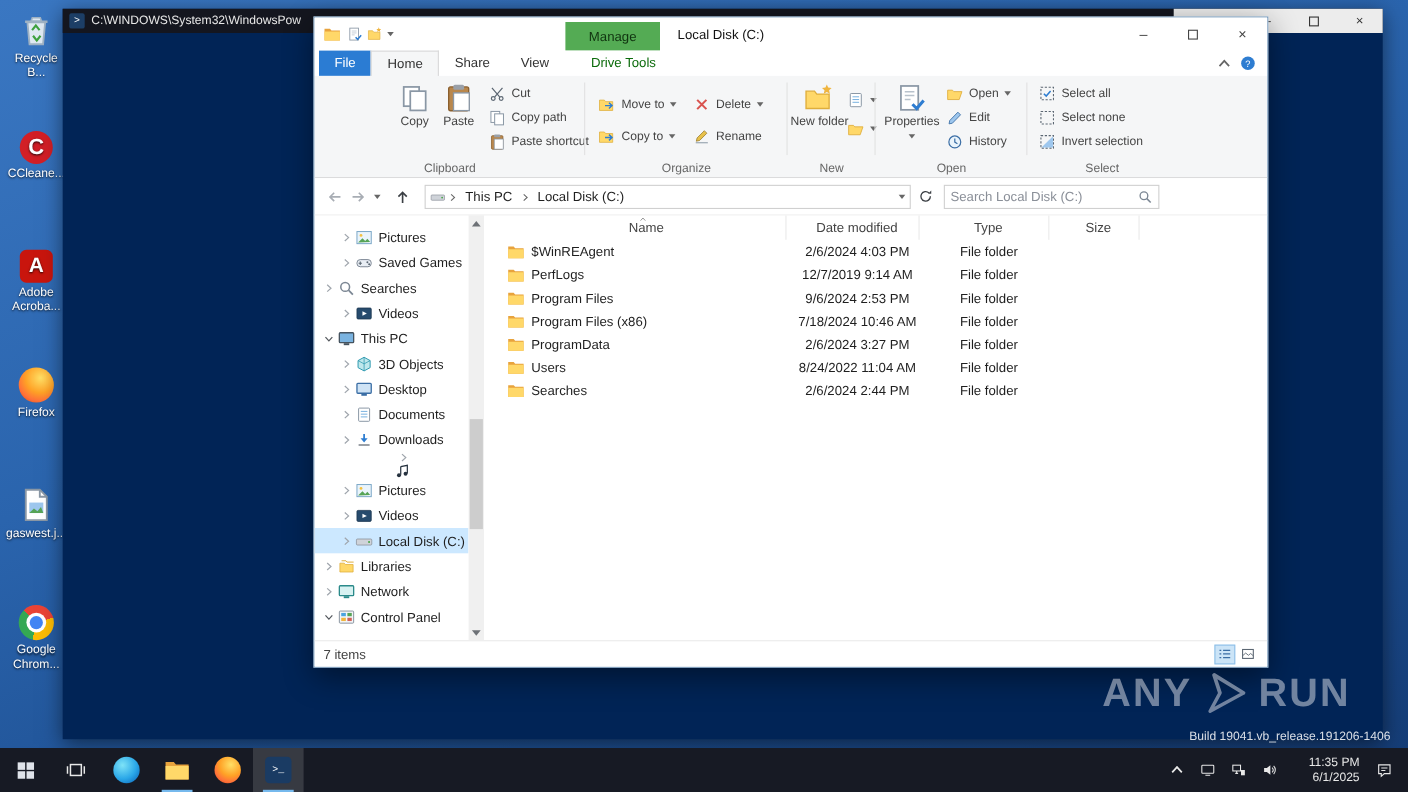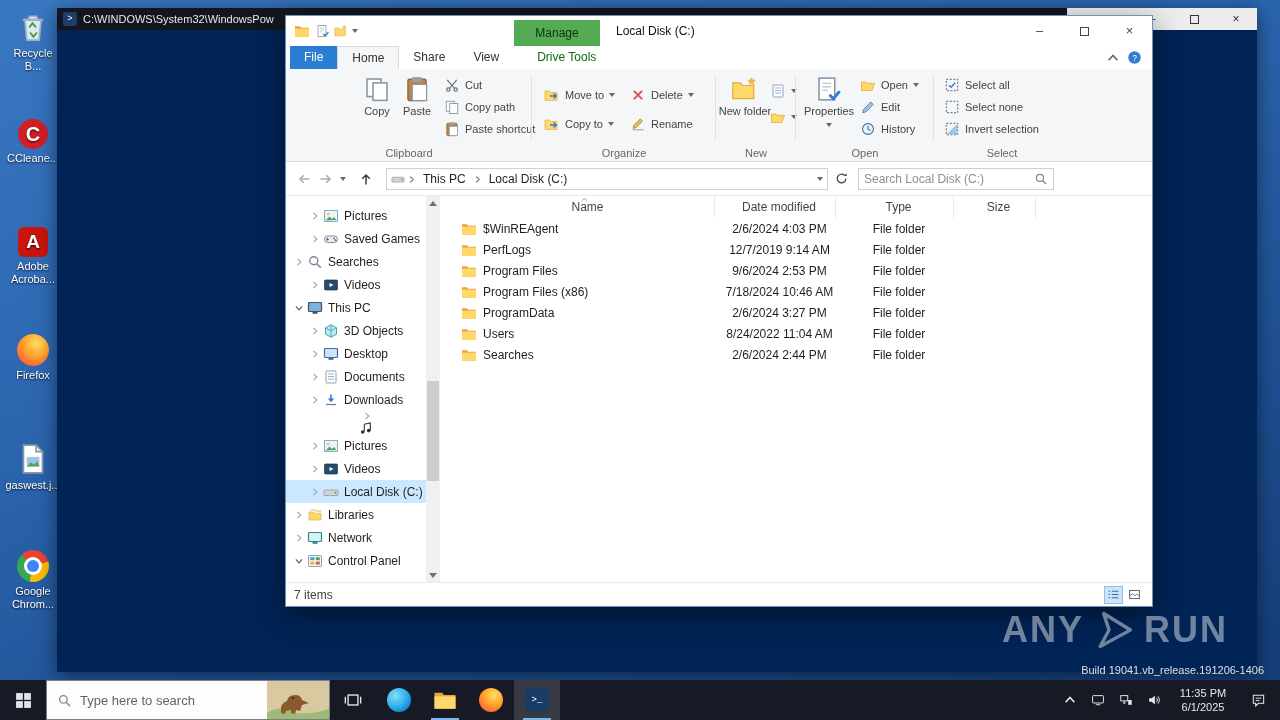--- a/index.html
+++ b/index.html
@@ -112,21 +112,21 @@
   .tb-btn{width:46px;display:flex;align-items:center;justify-content:center;position:relative;}
   .tb-btn.active::after{content:'';position:absolute;bottom:0;left:9px;right:9px;height:2px;background:#76b9ed;}
   .tb-btn.focused{background:rgba(255,255,255,.14);}
   .tb-ico{width:24px;height:24px;}
   .fx-tb{width:24px;height:24px;border-radius:50%;background:radial-gradient(circle at 62% 30%,#ffe066,#ffa226 45%,#ff7139 70%,#d64b12 95%);}
   .edge-tb{width:24px;height:24px;border-radius:50%;background:radial-gradient(circle at 35% 32%,#7ee3f7,#2aa7e8 55%,#0b63b8 95%);}
   .ps-tb{width:24px;height:24px;border-radius:4px;background:#1a3b63;color:#fff;font-size:9px;line-height:24px;text-align:center;font-family:"Liberation Mono",monospace;}
   .tray{margin-left:auto;display:flex;align-items:center;gap:4px;padding-right:4px;}
   .tray-ico{width:24px;height:28px;display:flex;align-items:center;justify-content:center;color:#e8e8e8;}
   .tray-ico svg{width:14px;height:14px;}
-  .tb-clock{width:66px;text-align:center;font-size:11px;line-height:1.3;}
+  .tb-clock{width:66px;text-align:right;font-size:11px;line-height:1.3;}
   .tb-notif{width:36px;display:flex;align-items:center;justify-content:center;}
 </style>
 </head>
 <body>
 
 <svg width="0" height="0" style="position:absolute">
   <defs>
     <linearGradient id="gEdge" x1="0" y1="0" x2="1" y2="1">
         <stop offset="0" stop-color="#35c1f1"></stop>
         <stop offset="1" stop-color="#0b63b8"></stop>
@@ -870,34 +870,20 @@
     <span>RUN</span>
   </div>
   <div class="buildwm">Build 19041.vb_release.191206-1406</div>
 
   <div class="taskbar">
     <div class="tb-start">
       <svg viewBox="0 0 16 16">
           <use href="#sym-win"></use>
         </svg>
     </div>
-    <div class="tb-search">
-      <svg style="width:15px;height:15px;color:#5f6368;flex:0 0 auto" viewBox="0 0 16 16">
-          <use href="#sym-searches"></use>
-        </svg>
-      <input type="text" placeholder="Type here to search" style="">
-      <div class="tb-dino">
-        <svg viewBox="0 0 62 40" preserveAspectRatio="none">
-          <rect width="62" height="40" fill="#d9c8a0"></rect>
-          <path d="M0 32 Q12 24 24 30 T62 28 V40 H0 Z" fill="#9dba77"></path>
-          <path d="M14 31q-1-9 6-11 1-6 8-6 6 0 7 5l7 3-7 2-2 6-4-1-1 4-4-1v-3l-5 1-1 3-4-1z" fill="#8a5a2a"></path>
-          <circle cx="26" cy="17" r="1.1" fill="#3a2a12"></circle>
-        </svg>
-      </div>
-    </div>
     <div class="tb-btn">
       <svg class="tb-ico" style="color:#e8e8e8;width:18px;height:18px" viewBox="0 0 16 16">
           <use href="#sym-taskview"></use>
         </svg>
     </div>
     <div class="tb-btn">
       <div class="edge-tb"></div>
     </div>
     <div class="tb-btn active">
       <svg class="tb-ico" viewBox="0 0 16 16">

